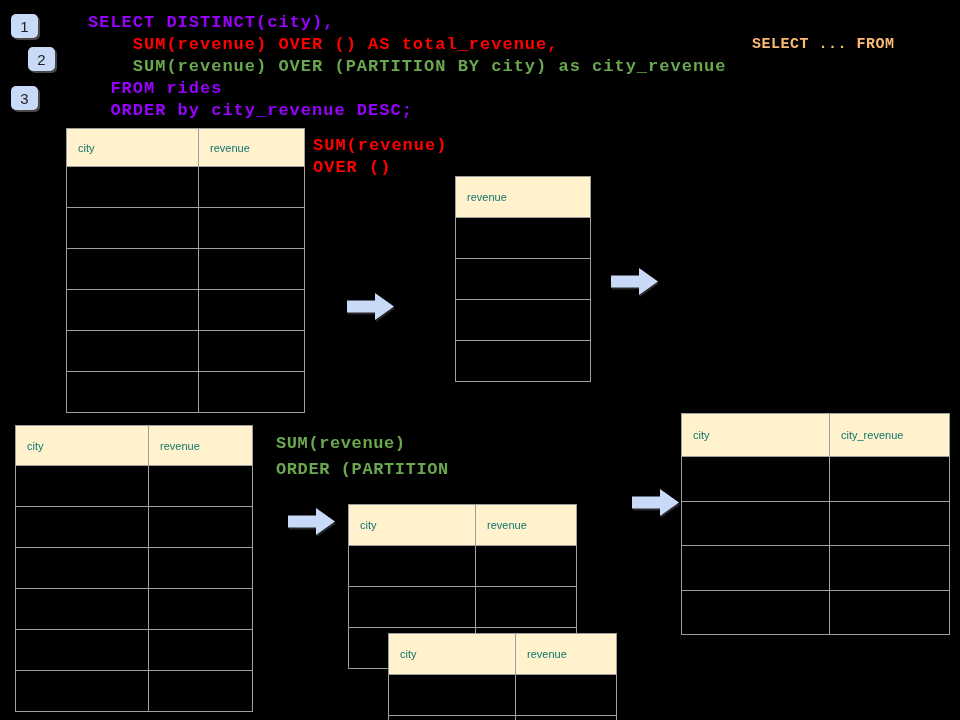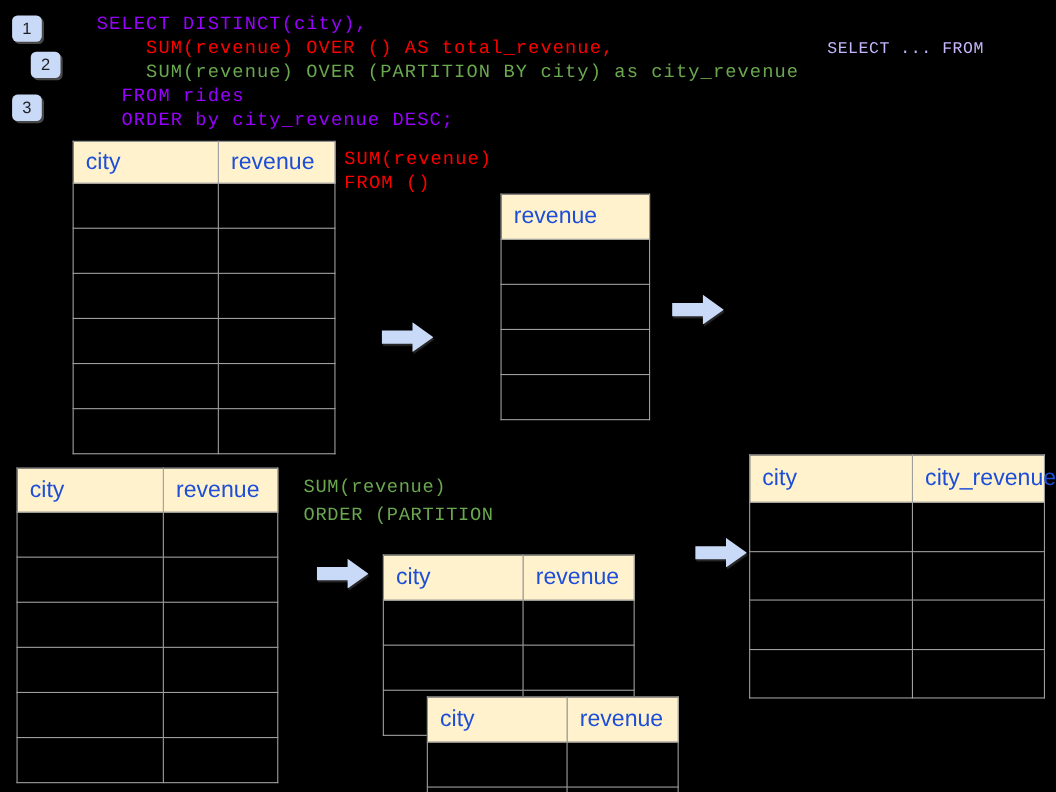--- a/index.html
+++ b/index.html
@@ -10,31 +10,31 @@
   
   .badge{
     position:absolute;width:27px;height:24px;background:#c9daf8;
     border-radius:5px;display:flex;align-items:center;justify-content:center;
     font-size:15px;color:#1f1f1f;box-shadow:2px 2px 0 rgba(130,130,130,.55);
   }
   #badge-1{left:11px;top:14px;}
   #badge-2{left:28px;top:47px;}
   #badge-3{left:11px;top:86px;}
   
-  .mono{font-family:"Liberation Mono","DejaVu Sans Mono",monospace;font-weight:normal;}
+  .mono{font-family:"Liberation Mono","DejaVu Sans Mono",monospace;font-weight:bold;}
   #sql-code{position:absolute;left:88px;top:12px;font-size:17px;line-height:22px;letter-spacing:1px;white-space:pre;}
   #side-note{position:absolute;left:752px;top:32px;font-size:15px;line-height:25px;letter-spacing:.5px;white-space:pre;}
   #annotation-total{position:absolute;left:313px;top:135px;font-size:17px;line-height:22px;letter-spacing:1px;white-space:pre;}
   #annotation-partition{position:absolute;left:276px;top:431px;font-size:17px;line-height:26px;letter-spacing:.6px;white-space:pre;}
   
   .tablebox{position:absolute;}
   .tablebox table{border-collapse:collapse;table-layout:fixed;width:100%;}
   .tablebox th,.tablebox td{border:1px solid #9e9e9e;}
   .tablebox th{
-    background:#fff2cc;color:#1d4ed8;font-weight:normal;font-size:21px;
+    background:#fff2cc;color:#0f766e;font-weight:normal;font-size:11px;
     text-align:left;padding:0 0 0 11px;height:var(--hh,40px);
   }
   .tablebox td{height:var(--rh,41px);background:transparent;padding:0;}
   .tablebox th:first-child{width:var(--col1,50%);}
   #source-top   {left:66px; top:128px;width:239px;--col1:120px;--hh:37px;--rh:40px;}
   #total-result {left:455px;top:176px;width:136px;--col1:100%;--hh:40px;--rh:40px;}
   #source-bottom{left:15px; top:425px;width:238px;--col1:121px;--hh:39px;--rh:40px;}
   #partition-a  {left:348px;top:504px;width:229px;--col1:115px;--hh:40px;--rh:40px;}
   #partition-b  {left:388px;top:633px;width:229px;--col1:115px;--hh:40px;--rh:40px;z-index:3;}
   #partition-b table{background:#000;}
@@ -57,23 +57,23 @@
   </div>
   <div class="badge" id="badge-2">
     <span>2</span>
   </div>
   <div class="badge" id="badge-3">
     <span>3</span>
   </div>
 
   <div id="sql-code" class="mono"><div style="color: rgb(153, 0, 255);">SELECT DISTINCT(city),</div><div style="color: rgb(255, 0, 0); padding-left: 44.8px;">SUM(revenue) OVER () AS total_revenue,</div><div style="color: rgb(106, 168, 79); padding-left: 44.8px;">SUM(revenue) OVER (PARTITION BY city) as city_revenue</div><div style="color: rgb(153, 0, 255); padding-left: 22.4px;">FROM rides</div><div style="color: rgb(153, 0, 255); padding-left: 22.4px;">ORDER by city_revenue DESC;</div></div>
 
-  <div id="side-note" class="mono" style="color: #c4b5fd;"><div>SELECT ... FROM</div></div>
-
-  <div id="annotation-total" class="mono" style="color: rgb(255, 0, 0);"><div>SUM(revenue)</div><div>FROM ()</div></div>
+  <div id="side-note" class="mono" style="color: #fdba74;"><div>SELECT ... FROM</div></div>
+
+  <div id="annotation-total" class="mono" style="color: rgb(255, 0, 0);"><div>SUM(revenue)</div><div>OVER ()</div></div>
 
   <div id="annotation-partition" class="mono" style="color: rgb(106, 168, 79);"><div>SUM(revenue)</div><div>ORDER (PARTITION</div></div>
 
   <div class="tablebox" id="source-top">
       <table>
         <thead>
           <tr>
             <th>city</th>
             <th>revenue</th>
           </tr>

